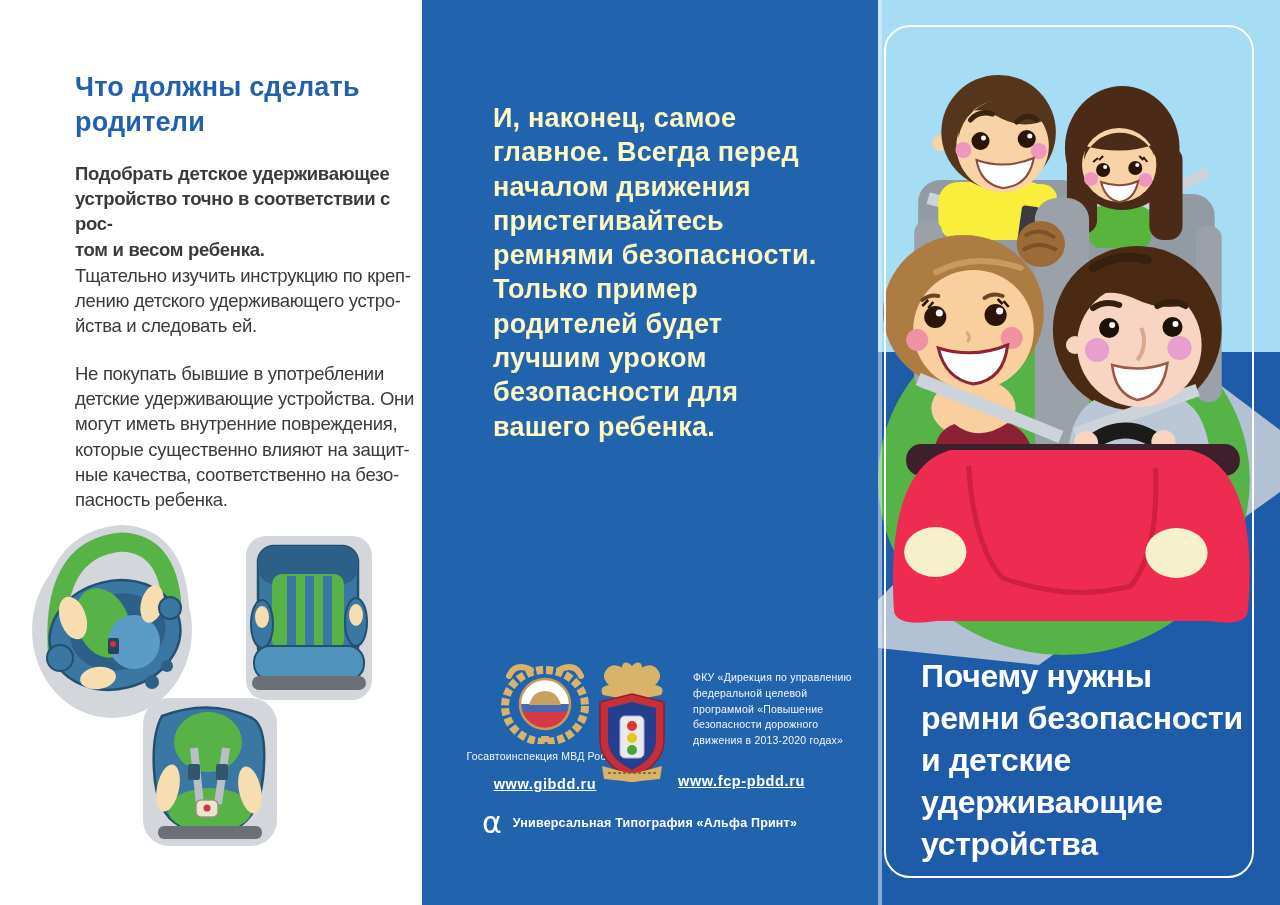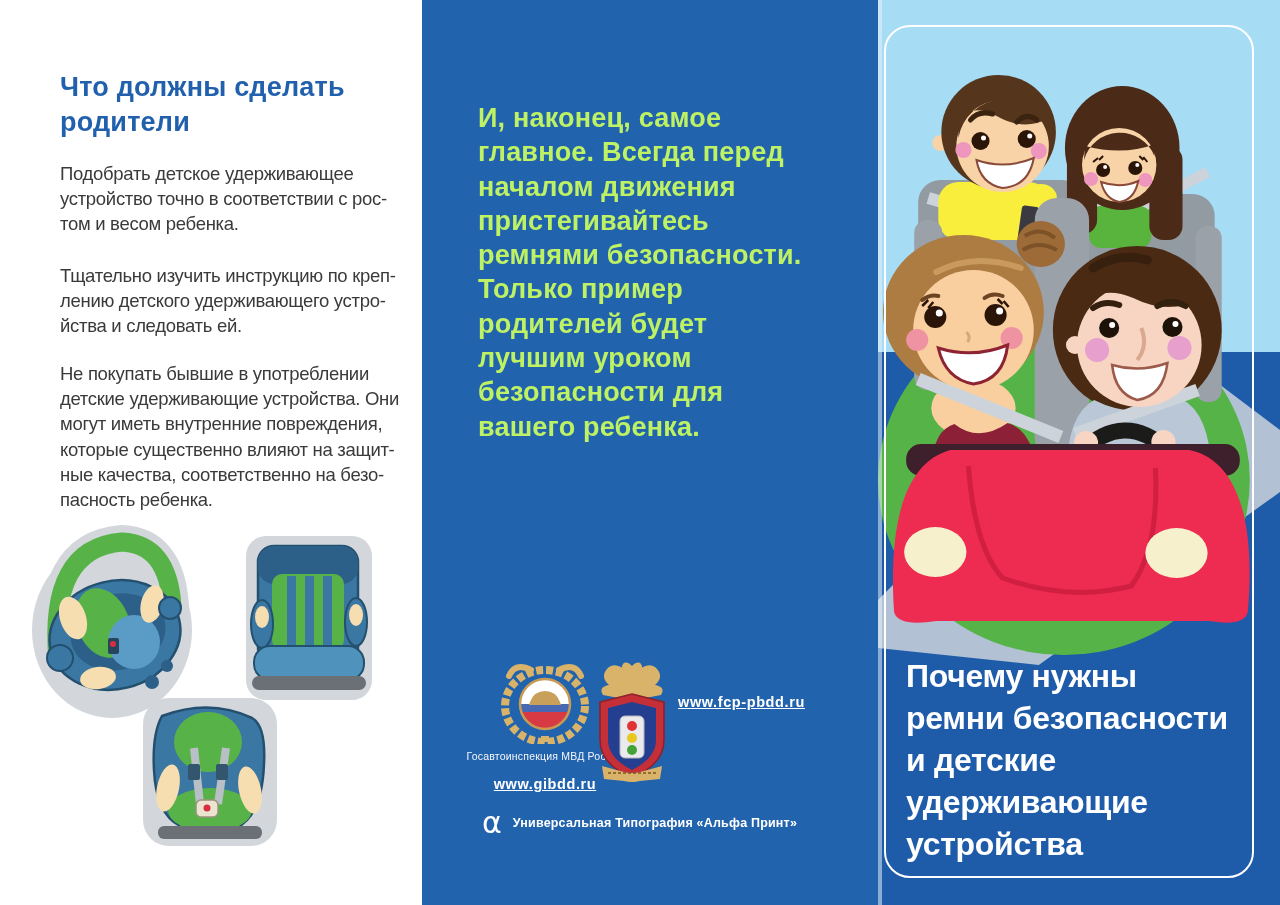--- a/index.html
+++ b/index.html
@@ -1,29 +1,29 @@
 <!DOCTYPE html>
 <html><head>
 <meta charset="utf-8">
 <style>
   html,body{margin:0;padding:0;background:#777;}
   .page{position:relative;width:1280px;height:905px;overflow:hidden;
         font-family:"Liberation Sans",sans-serif;background:#fff;}
-  .preline{white-space:pre-line;}
+  .preline{white-space:pre-line;margin-left:15px;}
   
   .panel-left{position:absolute;left:0;top:0;width:422px;height:905px;background:#ffffff;}
   .left-heading{position:absolute;left:60px;top:52px;width:330px;
     font-size:27px;font-weight:bold;line-height:1.28;color:#2160ad;letter-spacing:.2px;}
   .advice{position:absolute;left:60px;width:345px;color:#3a3a3c;
     font-size:18.5px;line-height:1.37;letter-spacing:-.3px;}
-  .p1{top:142px;} .p2{top:244px;} .p3{top:342px;}
+  .p1{top:142px;font-weight:bold;} .p2{top:244px;} .p3{top:342px;}
   .seats-svg{position:absolute;left:0;top:520px;}
   
   .panel-middle{position:absolute;left:422px;top:0;width:456px;height:905px;background:#2263ae;}
-  .message{position:absolute;left:56px;top:74px;width:370px;color:#bef264;
+  .message{position:absolute;left:56px;top:74px;width:370px;color:#fef9c3;
     font-size:27px;font-weight:bold;line-height:1.27;letter-spacing:.2px;}
   .gibdd-block{position:absolute;left:36px;top:660px;width:174px;text-align:center;color:#fff;}
   .gibdd-block svg{display:block;margin:0 auto;}
   .logo-caption{font-size:10.5px;margin-top:6px;letter-spacing:.2px;color:#f4f6fa;}
   .logo-url{font-size:14.5px;font-weight:bold;margin-top:14px;letter-spacing:.6px;
     color:#ffffff;text-decoration:underline;cursor:pointer;}
   .fcp-block{position:absolute;left:172px;top:660px;display:flex;gap:8px;color:#fff;}
   .fcp-text{padding-top:10px;}
   .fcp-caption{font-size:10.5px;line-height:1.5;letter-spacing:.2px;color:#f4f6fa;}
   .fcp-block .logo-url{margin-top:24px;}
@@ -156,20 +156,25 @@
         <path d="M38,34 L70,42 L70,80 Q70,104 38,118 Q6,104 6,80 L6,42 Z" fill="#c53038" stroke="#8f1f28" stroke-width="1.5"></path>
         <path d="M38,42 L62,48 L62,80 Q62,98 38,110 Q14,98 14,80 L14,48 Z" fill="#243f8f"></path>
         <rect x="26" y="56" width="24" height="42" rx="5" fill="#e9e9ee" stroke="#b5b5bd" stroke-width="1"></rect>
         <circle cx="38" cy="66" r="5" fill="#e03434"></circle>
         <circle cx="38" cy="78" r="5" fill="#e8c71f"></circle>
         <circle cx="38" cy="90" r="5" fill="#43a336"></circle>
         <path d="M8,106 L30,112 Q38,114 46,112 L68,106 L66,119 L46,121 Q38,123 30,121 L10,119 Z" fill="#d9b36a"></path>
         <line x1="14" y1="113" x2="62" y2="113" stroke="#7a5a20" stroke-width="1.5" stroke-dasharray="3 2"></line>
       </svg>
       <div class="fcp-text">
+        <div class="fcp-caption preline">ФКУ «Дирекция по управлению
+федеральной целевой
+программой «Повышение
+безопасности дорожного
+движения в 2013-2020 годах»</div>
         <div class="logo-url">www.fcp-pbdd.ru</div>
       </div>
     </div>
 
     <div class="printer">
       <span class="alpha">α</span>
       <span class="printer-label">Универсальная Типография «Альфа Принт»</span>
     </div>
   </section>
 

